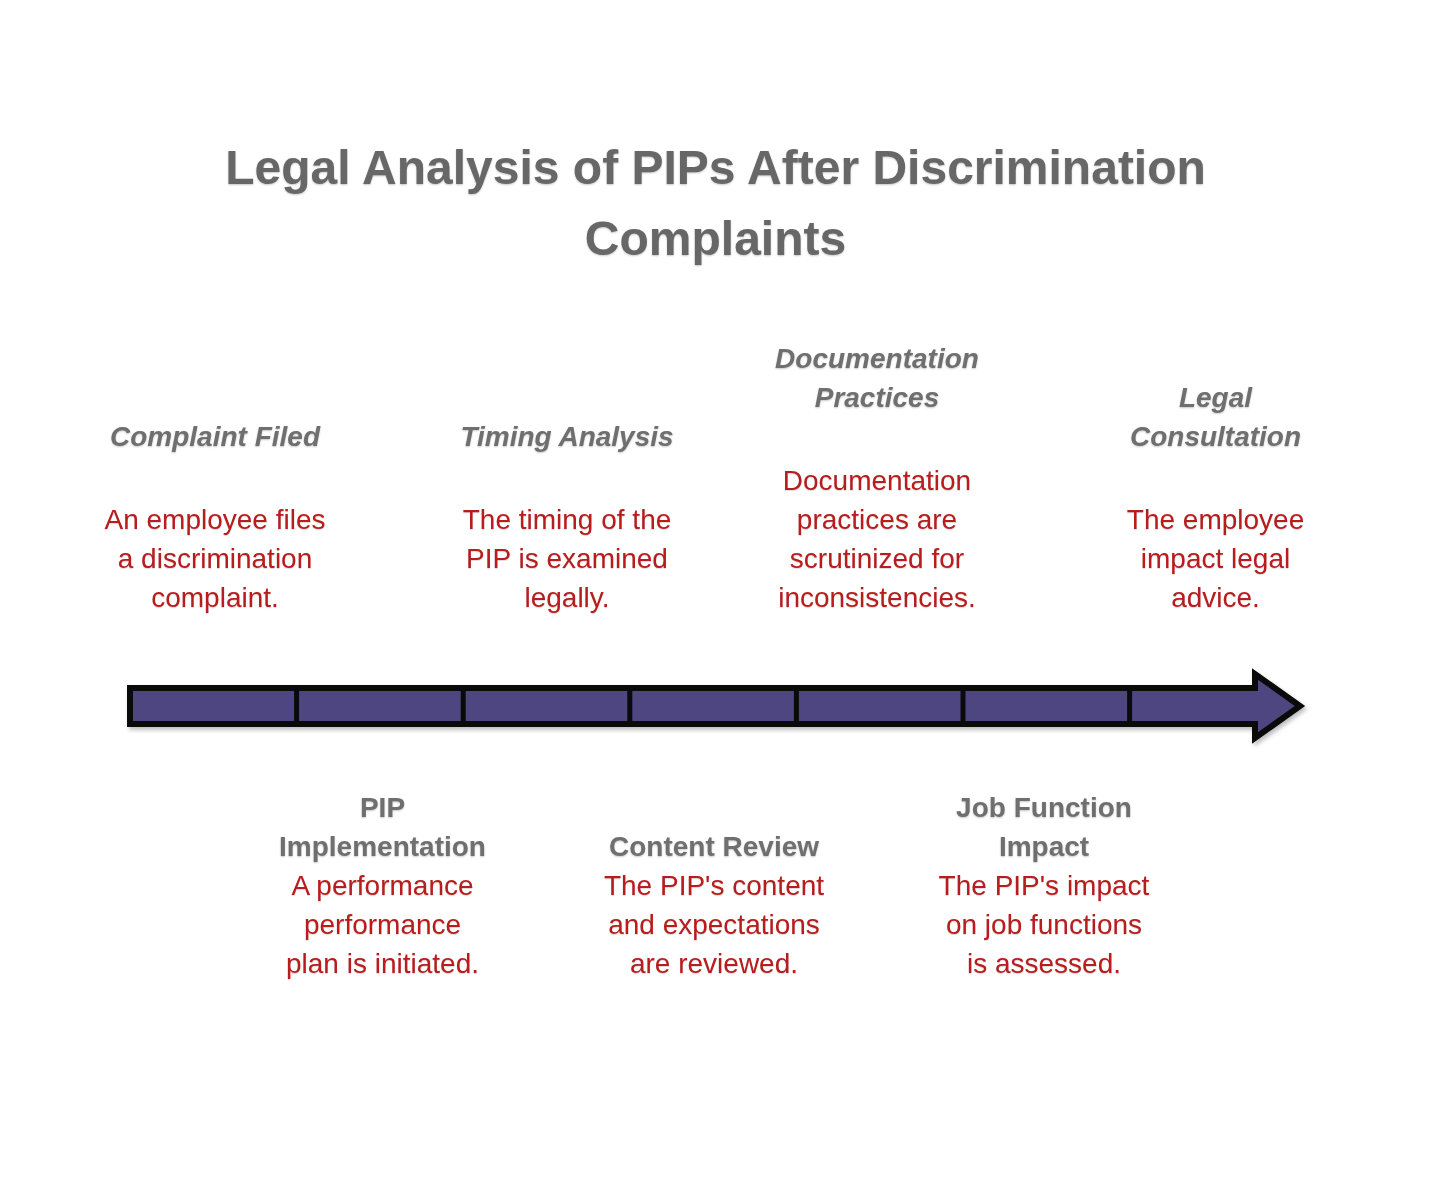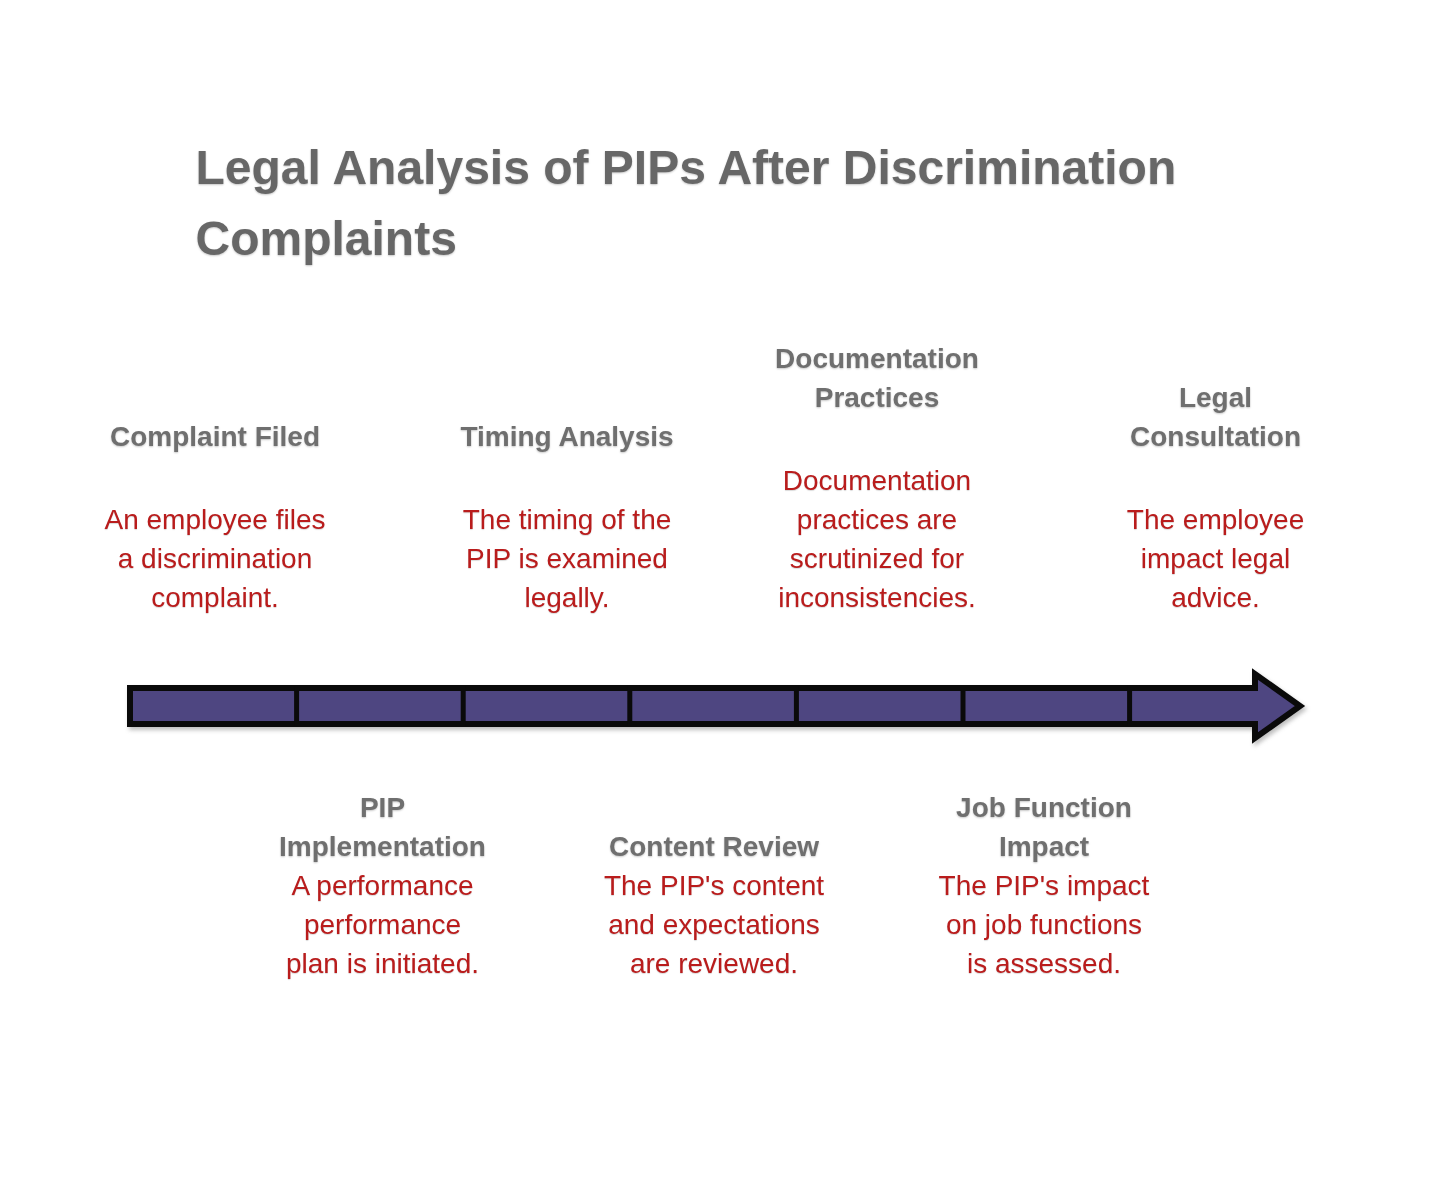--- a/index.html
+++ b/index.html
@@ -11,40 +11,41 @@
     font-family: "Liberation Sans", sans-serif;
     overflow: hidden;
   }
   .title {
     position: absolute;
     top: 132px;
     left: 50%;
     transform: translateX(-50%);
     width: 1040px;
     margin: 0;
+    text-align: center;
     font-size: 48px;
     font-weight: 700;
     line-height: 71px;
     color: #676767;
     text-shadow: 0 1px 2px rgba(0,0,0,0.22);
   }
   .col {
     position: absolute;
     text-align: center;
   }
   .col.above { bottom: 564px; }
   .col.below { top: 786px; }
   .ms-label {
     font-size: 28px;
     font-weight: 700;
     line-height: 39px;
     color: #6f6f6f;
     text-shadow: 0 1px 2px rgba(0,0,0,0.22);
   }
-  .col.above .ms-label { margin-bottom: 44px; }
+  .col.above .ms-label { margin-bottom: 44px; font-style: italic; }
   .label-box {
     height: 80px;
     display: flex;
     align-items: flex-end;
     justify-content: center;
   }
   .ms-desc {
     font-size: 28px;
     font-weight: 400;
     line-height: 39px;

